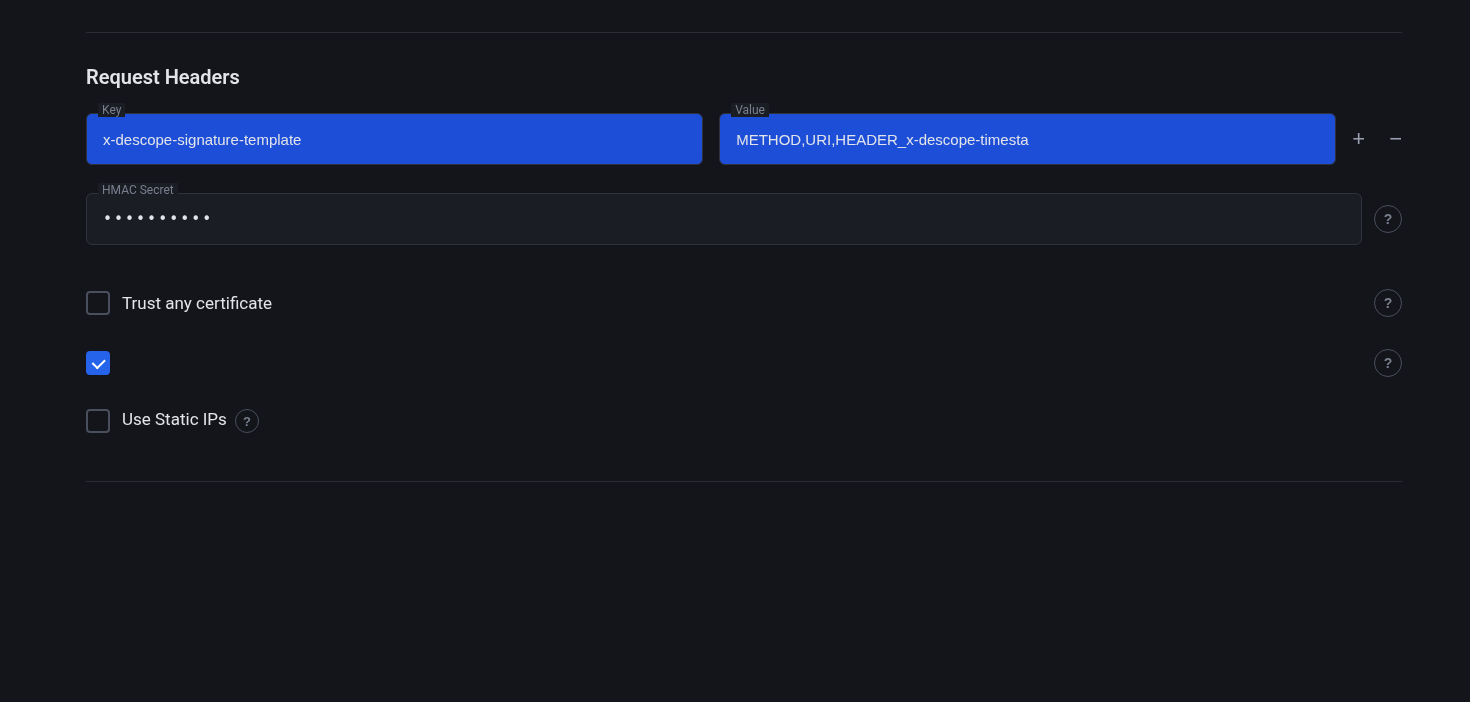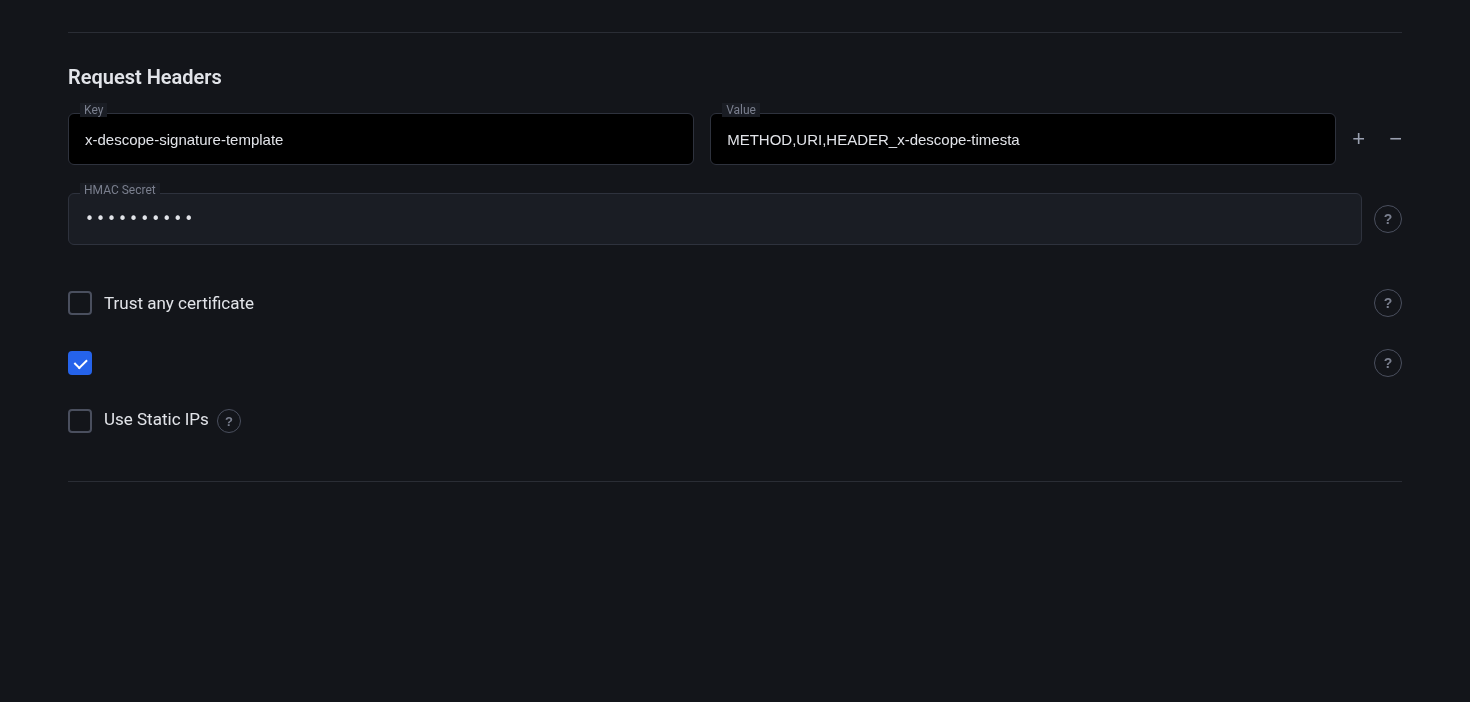--- a/index.html
+++ b/index.html
@@ -13,20 +13,21 @@
       color: #e2e4e9;
       font-family: -apple-system, BlinkMacSystemFont, 'Segoe UI', Roboto, sans-serif;
       width: 1470px;
       height: 702px;
       overflow: hidden;
     }
 
     .container {
       padding: 32px 68px;
       position: relative;
+      margin-left: 18px;
     }
 
     .top-divider {
       border: none;
       border-top: 1px solid #2a2d35;
       margin-bottom: 32px;
     }
 
     .bottom-divider {
       border: none;
@@ -63,21 +64,21 @@
       left: 12px;
       background-color: #1a1d24;
       padding: 0 4px;
       font-size: 12px;
       color: #7a7f8e;
       z-index: 1;
     }
 
     .text-input {
       width: 100%;
-      background-color: #000000;
+      background-color: #1d4ed8;
       border: 1px solid #2e323d;
       border-radius: 6px;
       padding: 14px 16px;
       font-size: 15px;
       color: #e2e4e9;
       outline: none;
       height: 52px;
     }
 
     .text-input::placeholder {

